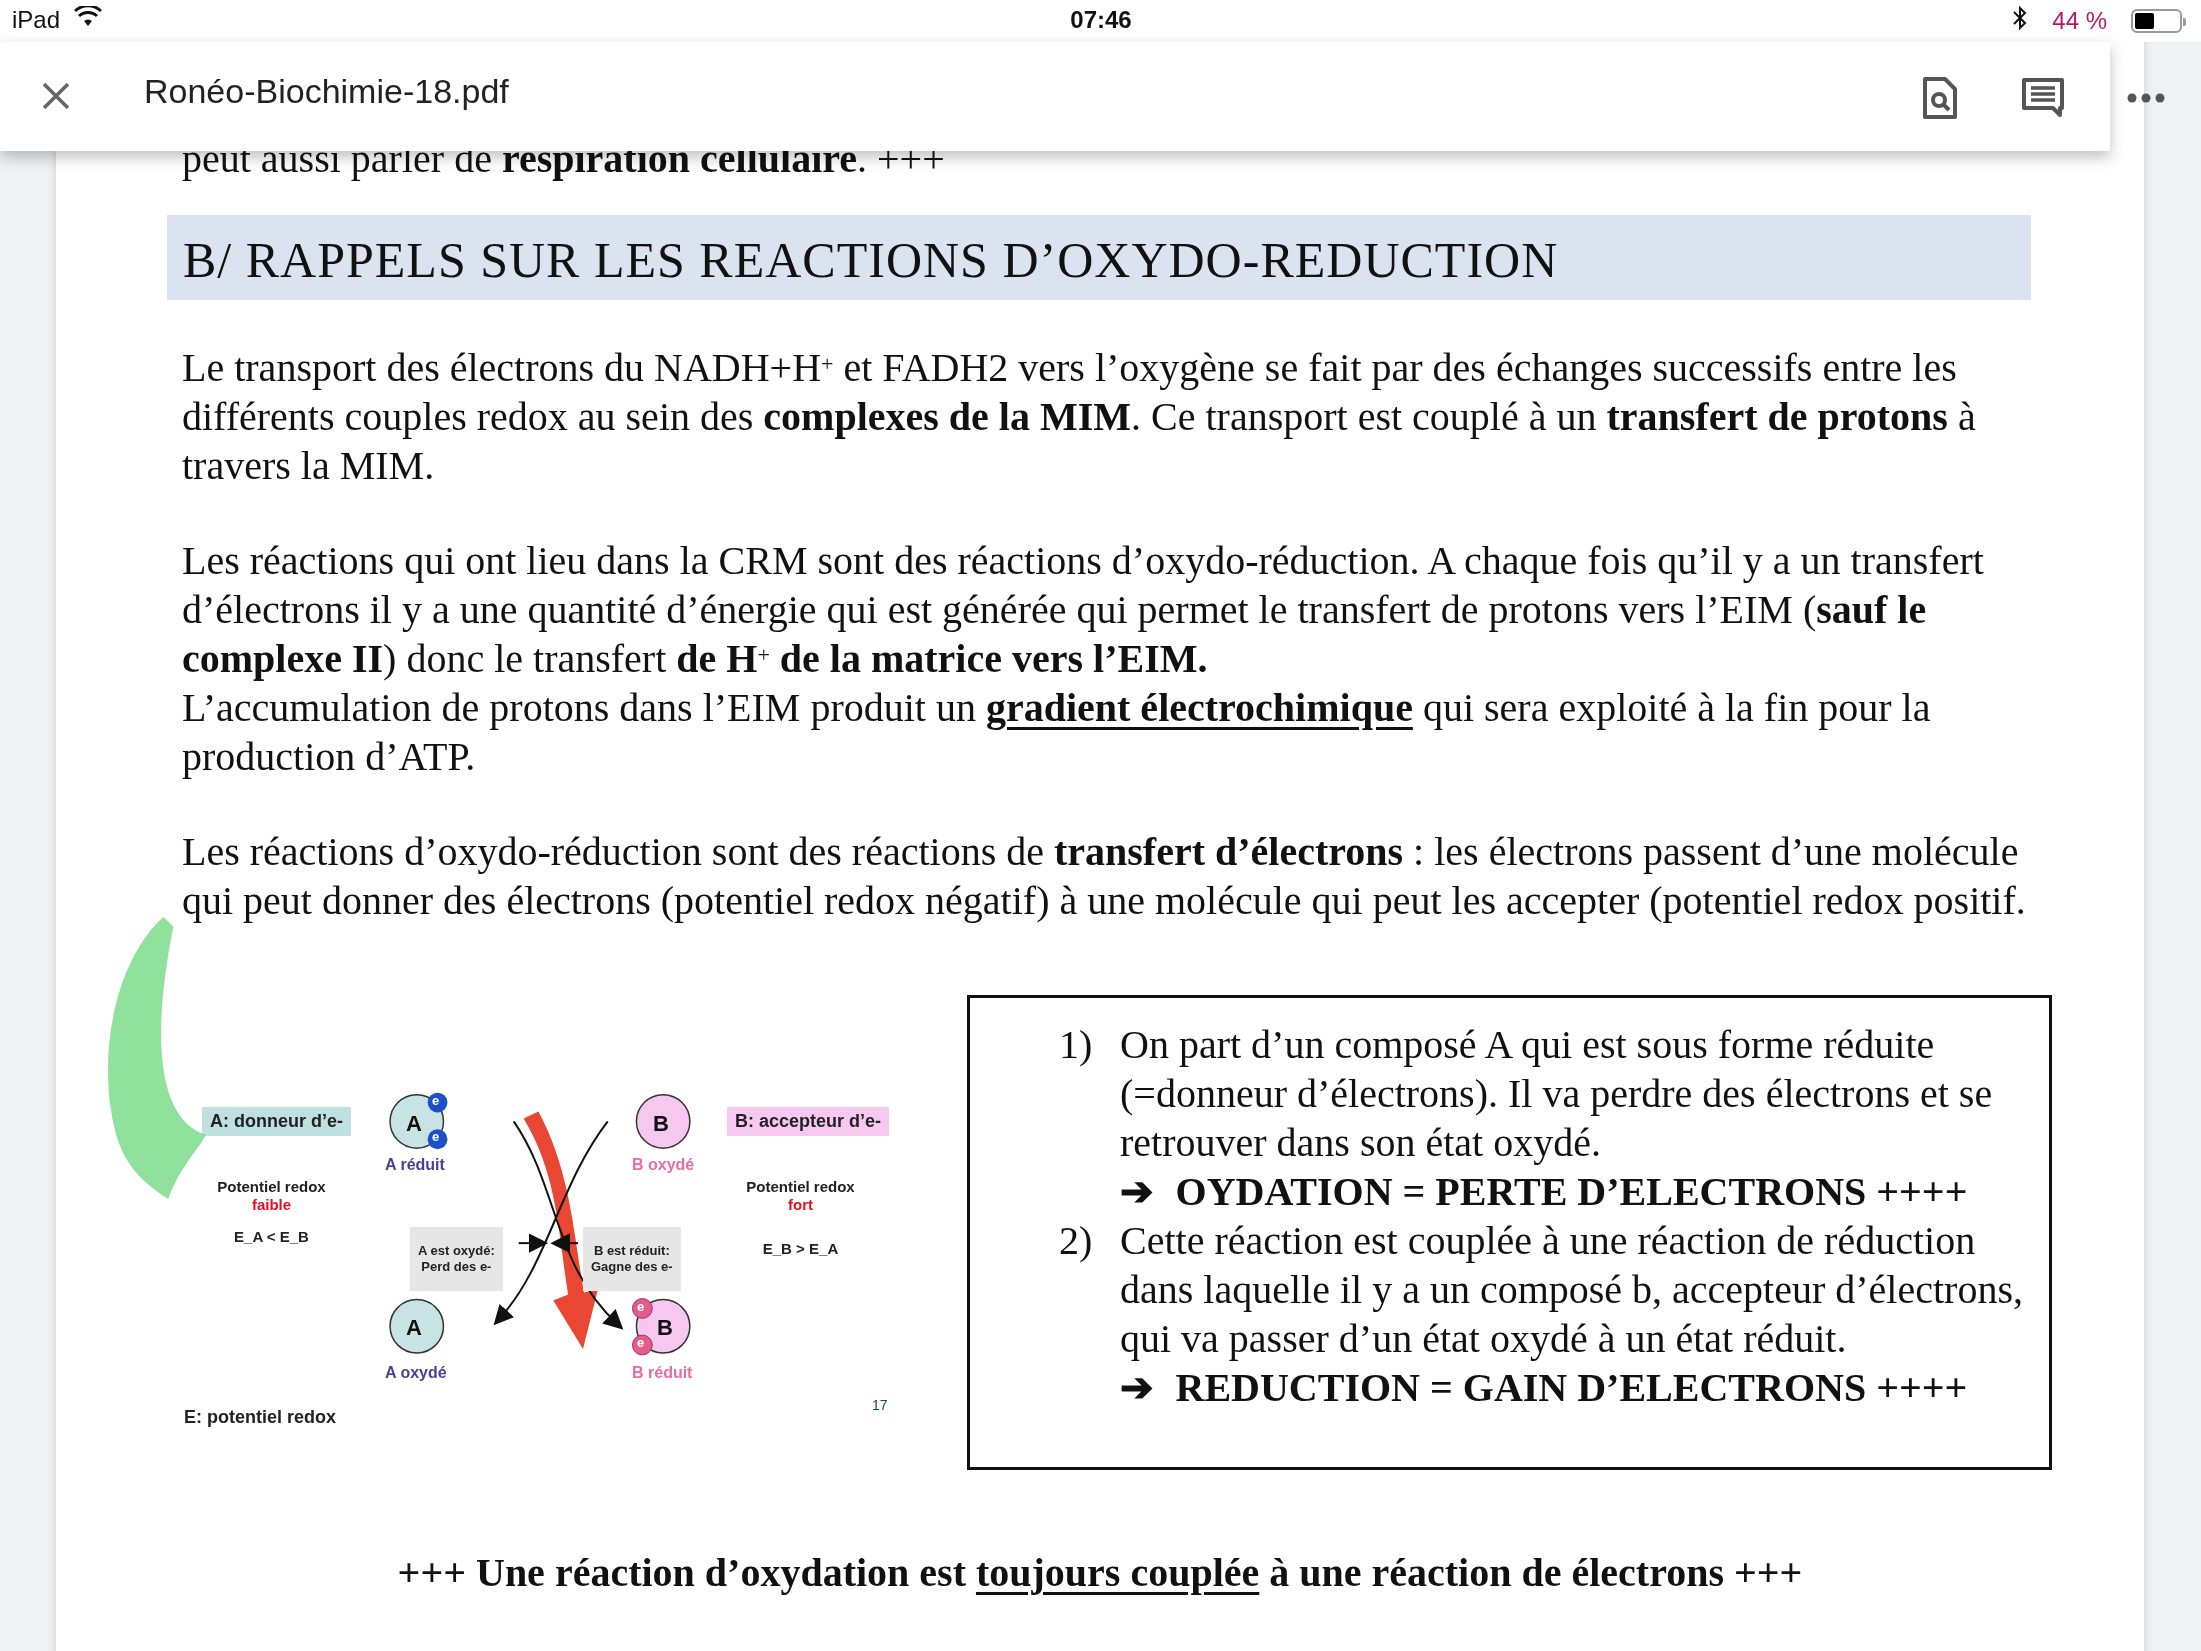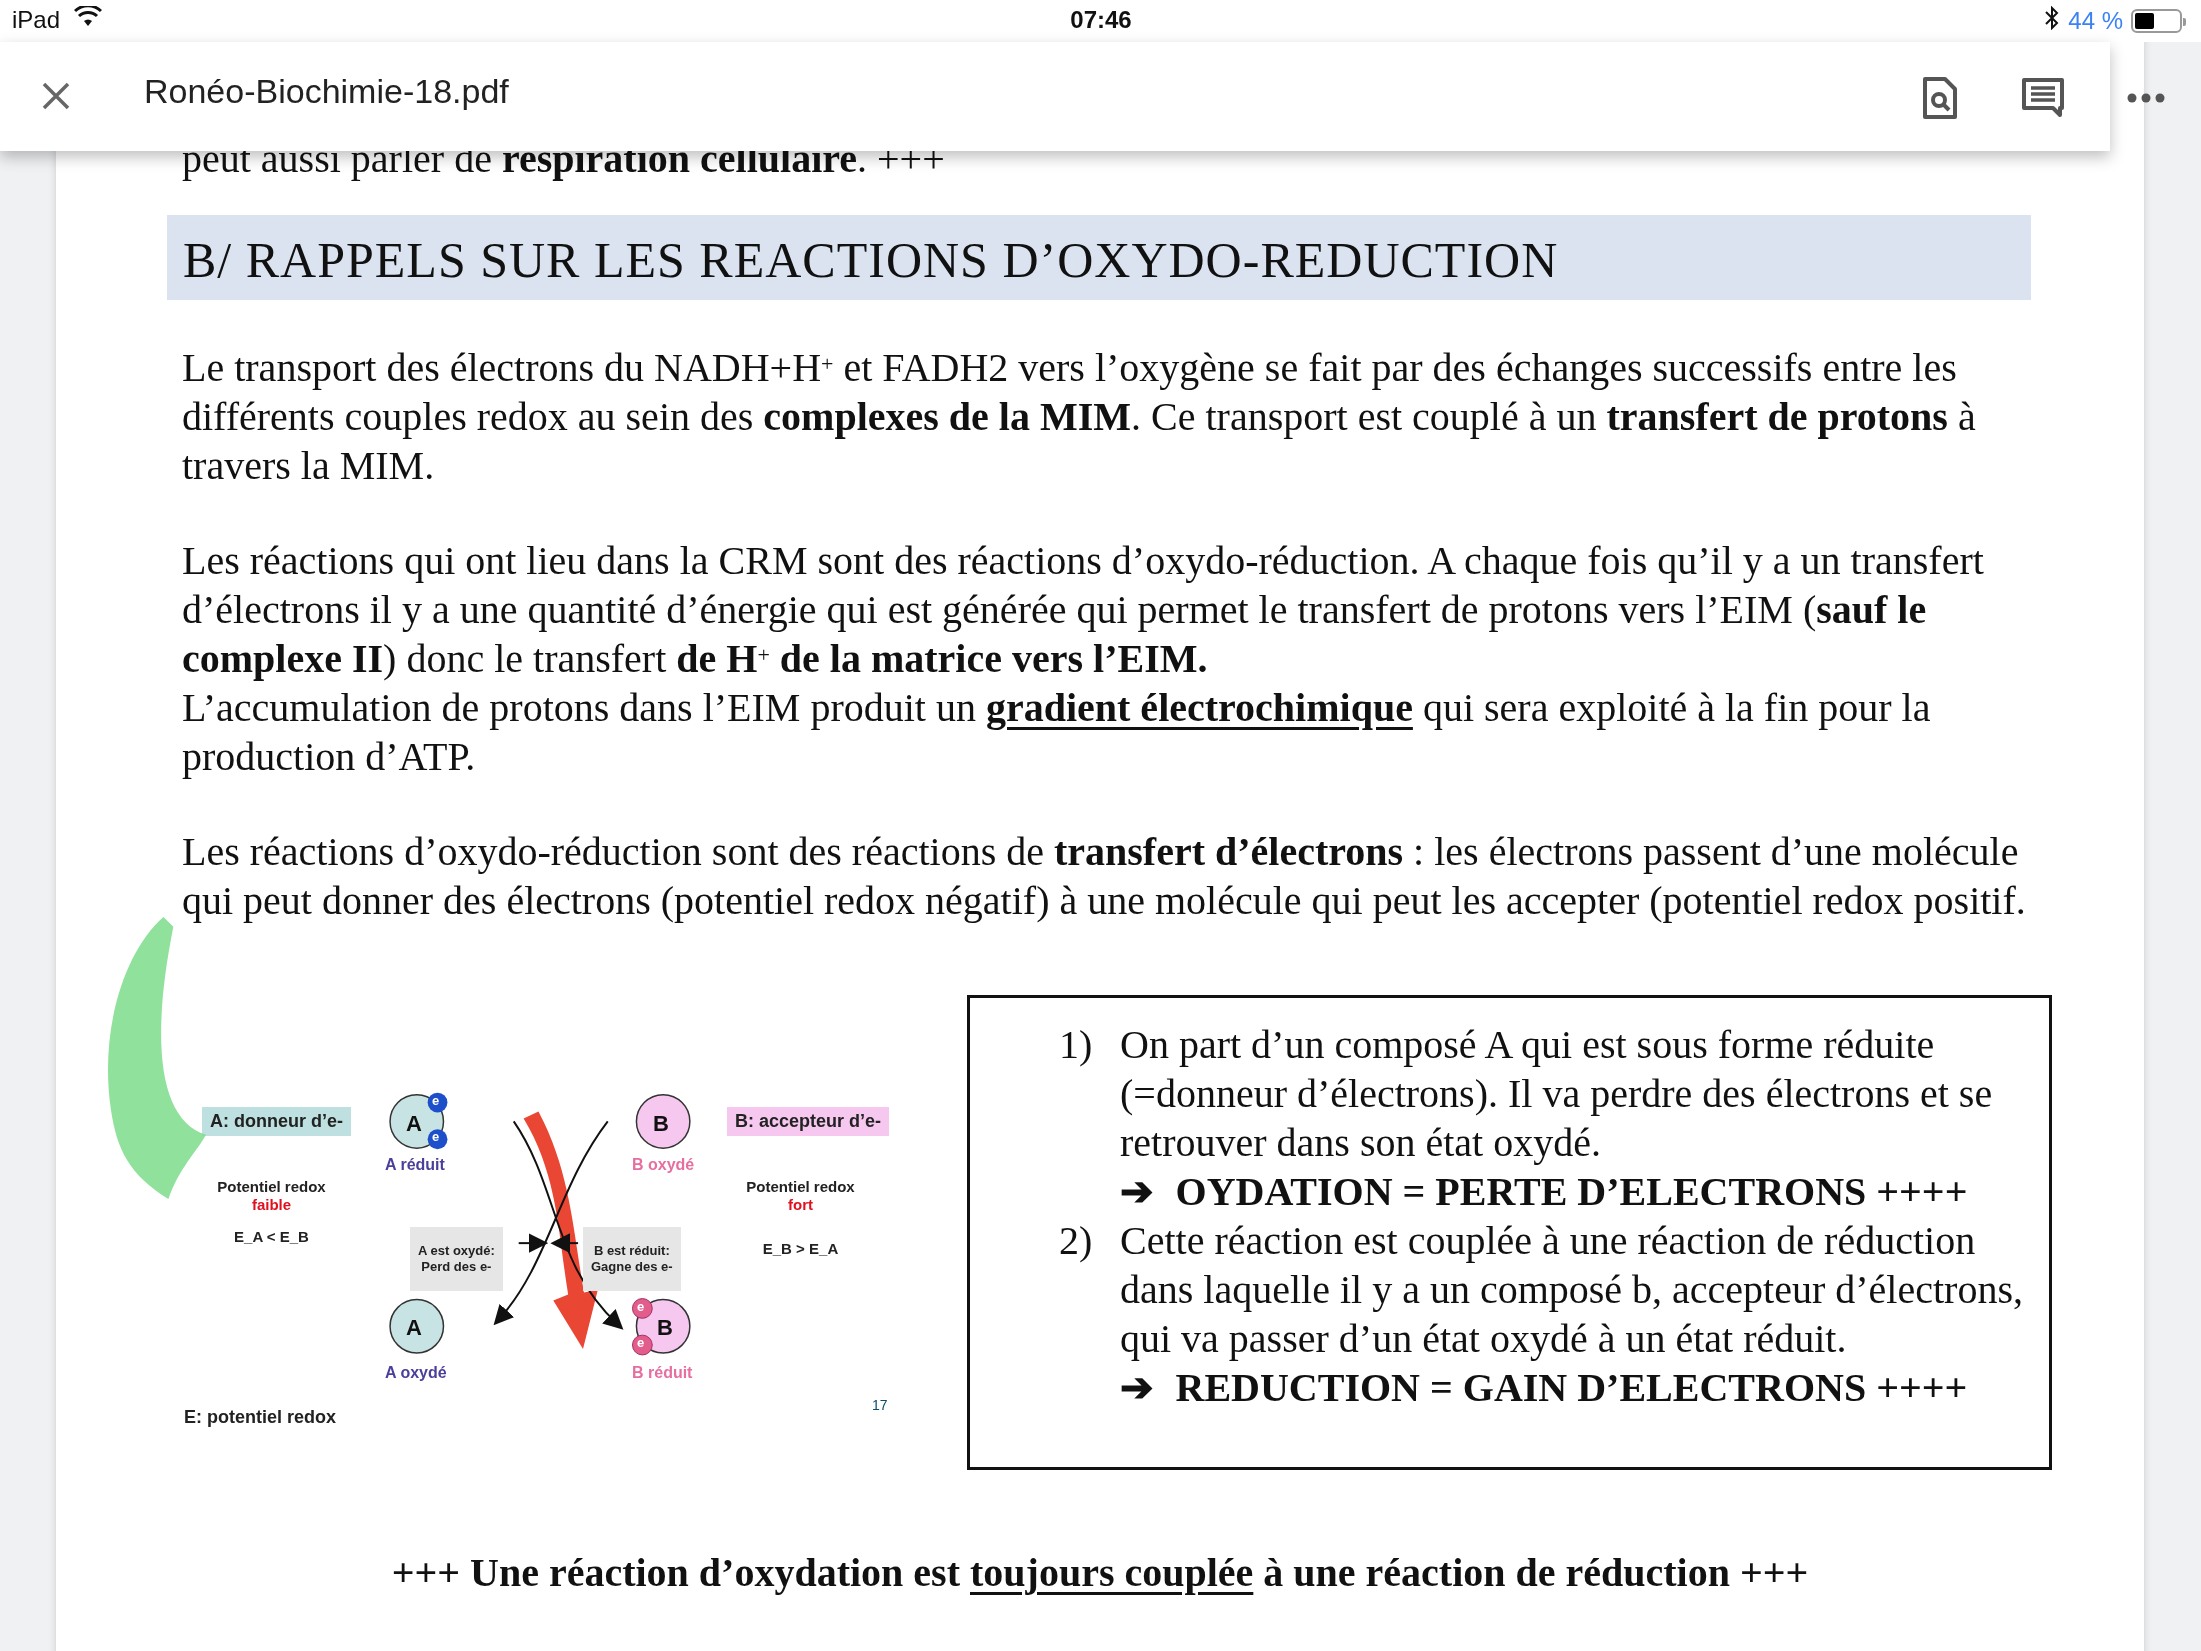--- a/index.html
+++ b/index.html
@@ -3,21 +3,21 @@
 <meta charset="utf-8">
 <style>
   * { box-sizing: border-box; margin: 0; padding: 0; }
   html, body { width: 2202px; height: 1651px; overflow: hidden; background: #f0f1f3; }
   body { position: relative; font-family: "Liberation Sans", sans-serif; }
 
   
   .statusbar { position: absolute; left: 0; top: 0; width: 2202px; height: 42px; background: #fff; z-index: 5; }
   .sb-left { position: absolute; left: 12px; top: 6px; font-size: 24px; color: #111; display: flex; align-items: center; gap: 14px; }
   .sb-time { position: absolute; left: 0; right: 0; top: 6px; text-align: center; font-size: 24px; font-weight: bold; color: #111; }
-  .sb-right { position: absolute; right: 20px; top: 6px; font-size: 24px; color: #3b82f6; display: flex; align-items: center; gap: 8px; }
+  .sb-right { position: absolute; right: 20px; top: 6px; font-size: 24px; color: #be185d; display: flex; align-items: center; gap: 24px; }
   .battery { width: 51px; height: 24px; border: 2px solid #999; border-radius: 6px; position: relative; padding: 2px; }
   .battery::after { content: ""; position: absolute; right: -6px; top: 7px; width: 3px; height: 8px; background: #999; border-radius: 0 2px 2px 0; }
   .battery-fill { height: 100%; background: #000; border-radius: 2px; }
 
   
   .toolbar { position: absolute; left: 0; top: 42px; width: 2110px; height: 109px; background: #fff; z-index: 5; box-shadow: 0 6px 14px rgba(0,0,0,0.25); }
   .close-btn { position: absolute; left: 30px; top: 28px; width: 51px; height: 51px; display: flex; align-items: center; justify-content: center; cursor: pointer; }
   .doc-title { position: absolute; left: 144px; top: 30px; font-size: 34px; color: #222; }
   .tb-btn { position: absolute; top: 26px; width: 59px; height: 59px; display: flex; align-items: center; justify-content: center; cursor: pointer; }
 
@@ -211,21 +211,21 @@
           <span class="num">2)</span>
           <div>Cette réaction est couplée à une réaction de réduction dans laquelle il y a un composé b, accepteur d’électrons, qui va passer d’un état oxydé à un état réduit.</div>
           <div class="concl">
             <span>➔</span>
             <span>REDUCTION = GAIN D’ELECTRONS ++++</span>
           </div>
         </li>
       </ol>
     </div>
 
-    <div class="bottom-line"><span>+++ Une réaction d’oxydation est </span><span class="ul">toujours couplée</span><span> à une réaction de réduction +++</span></div>
+    <div class="bottom-line"><span>+++ Une réaction d’oxydation est </span><span class="ul">toujours couplée</span><span> à une réaction de électrons +++</span></div>
 
   </div>
 
   <svg class="green-stroke" width="139" height="297" viewBox="0 0 140 300">
     <path d="M 75 5 C 35 40, 10 120, 22 200 C 28 240, 40 265, 80 290 C 90 260, 110 240, 118 225 C 70 210, 62 130, 85 15 Z" fill="#7ddc8a" opacity="0.85"></path>
   </svg>
 </div>
 
 
 </body></html>

